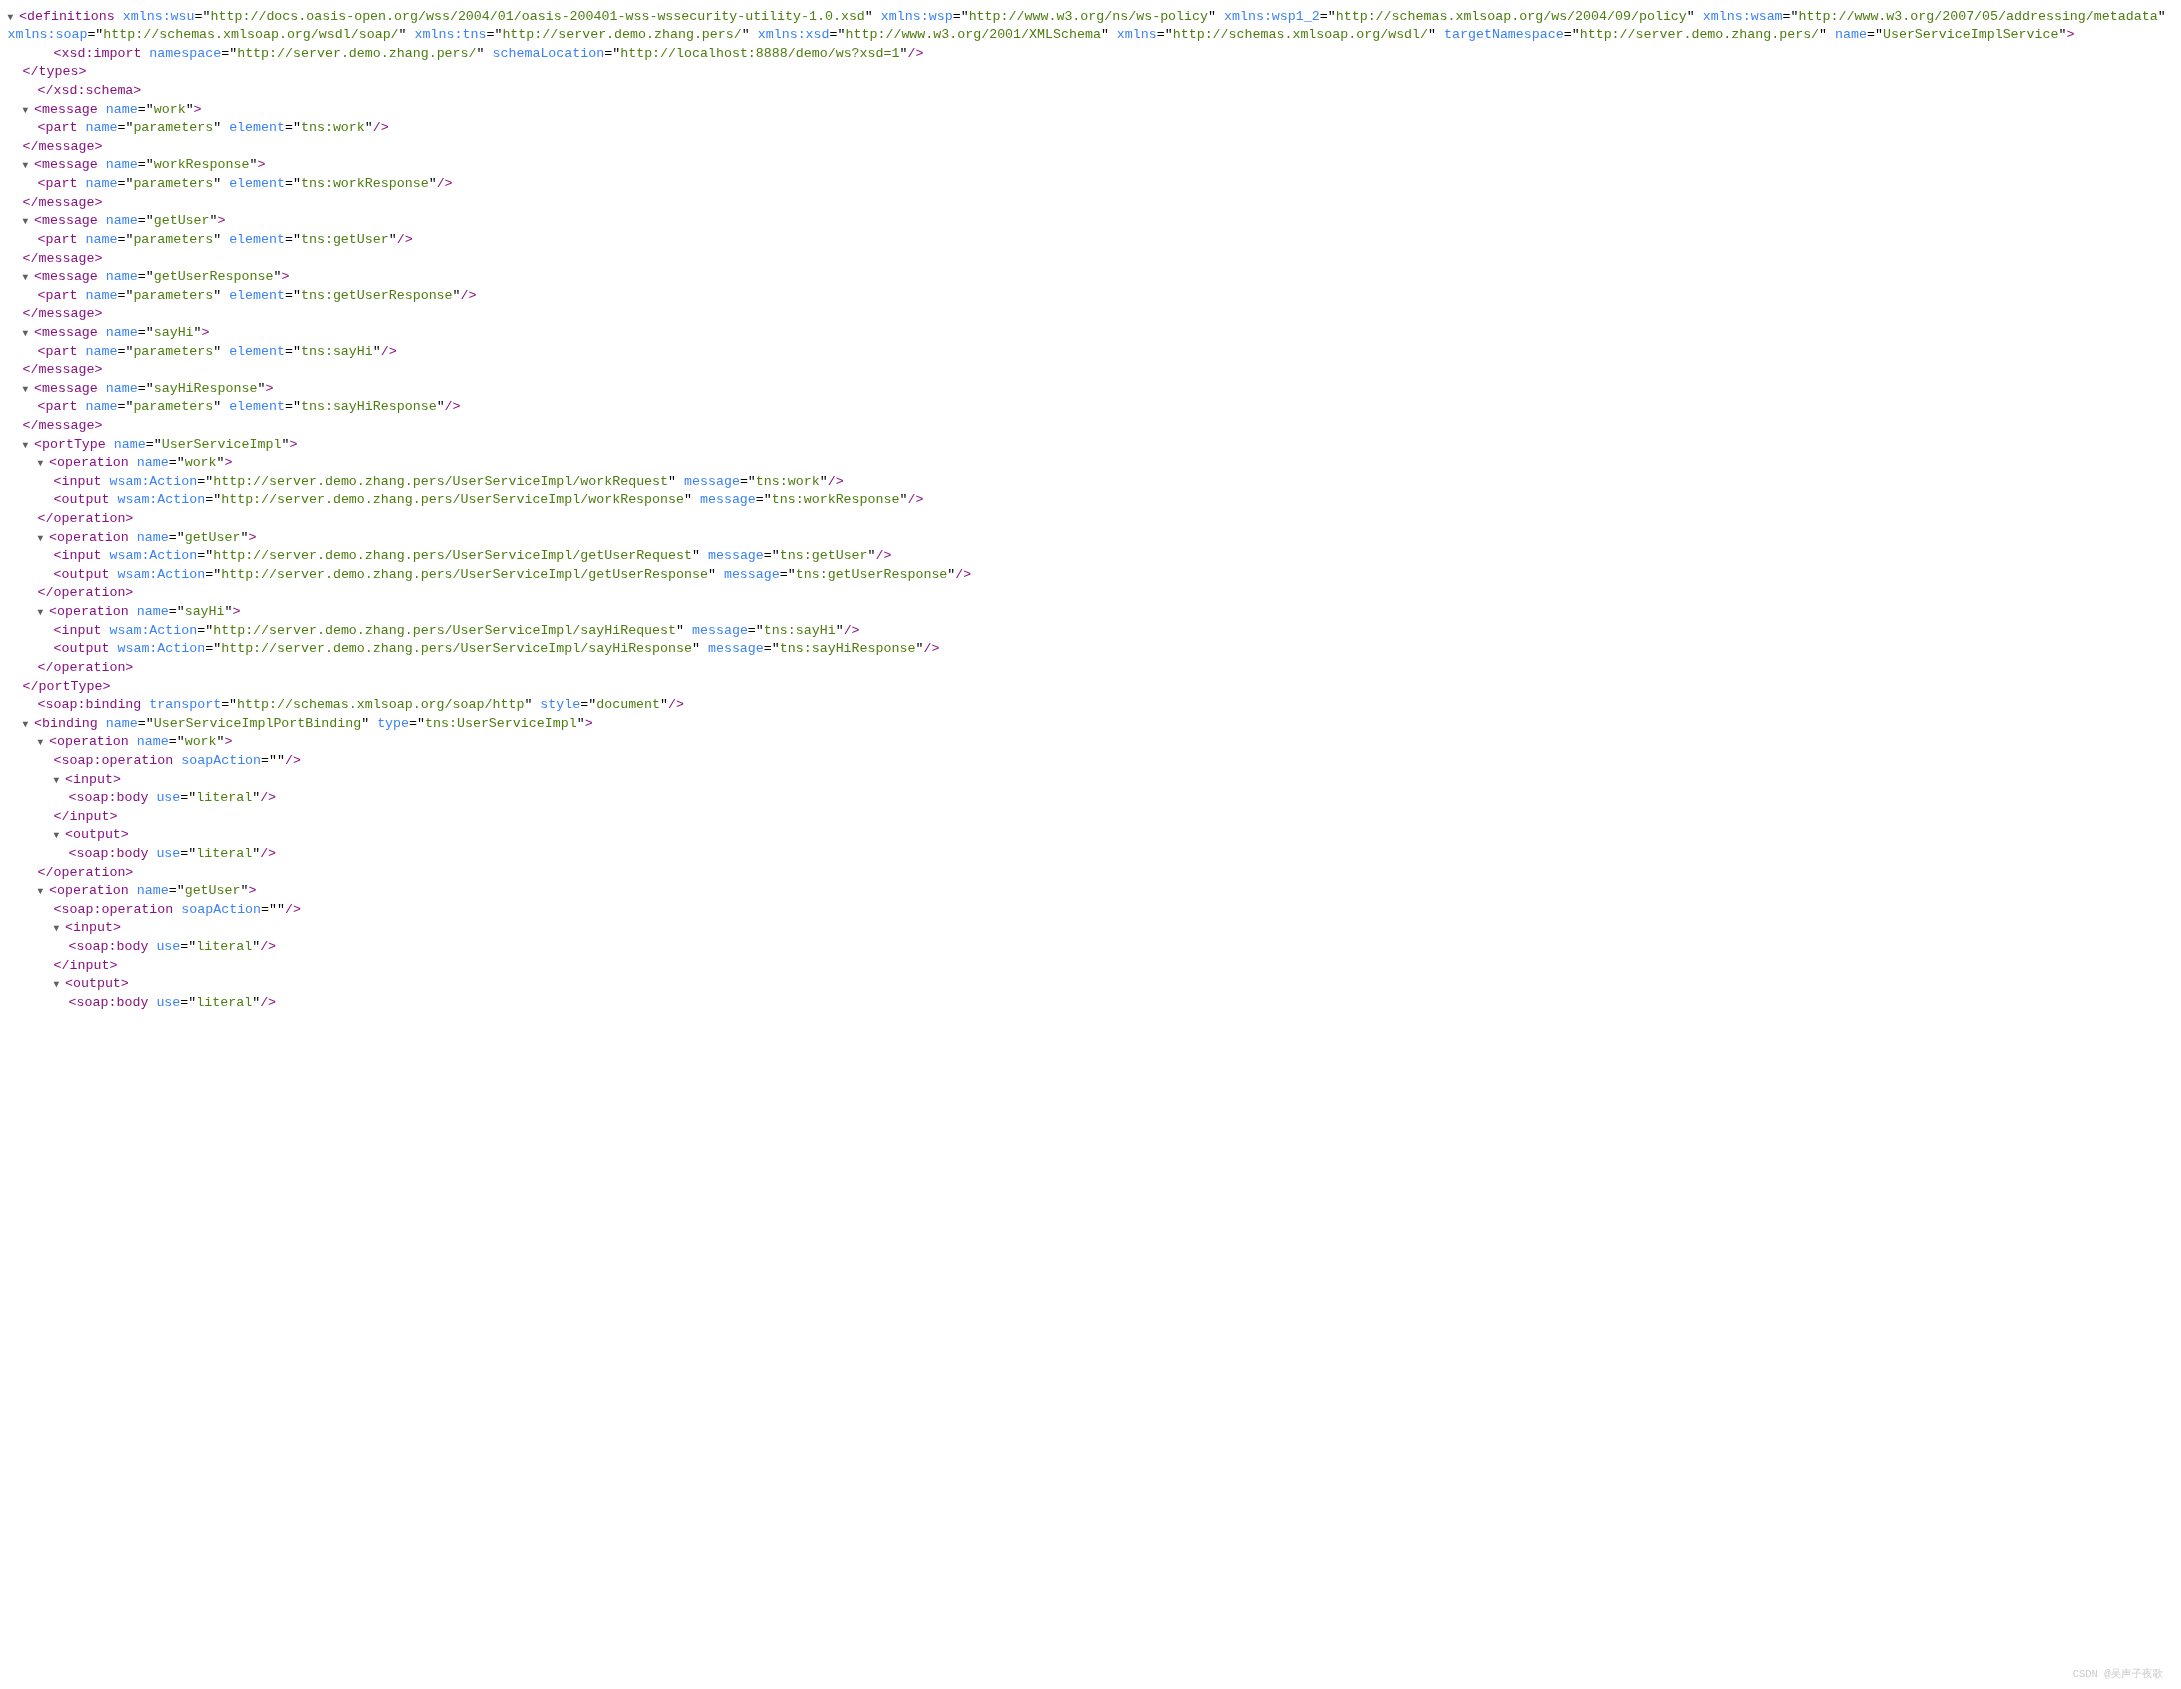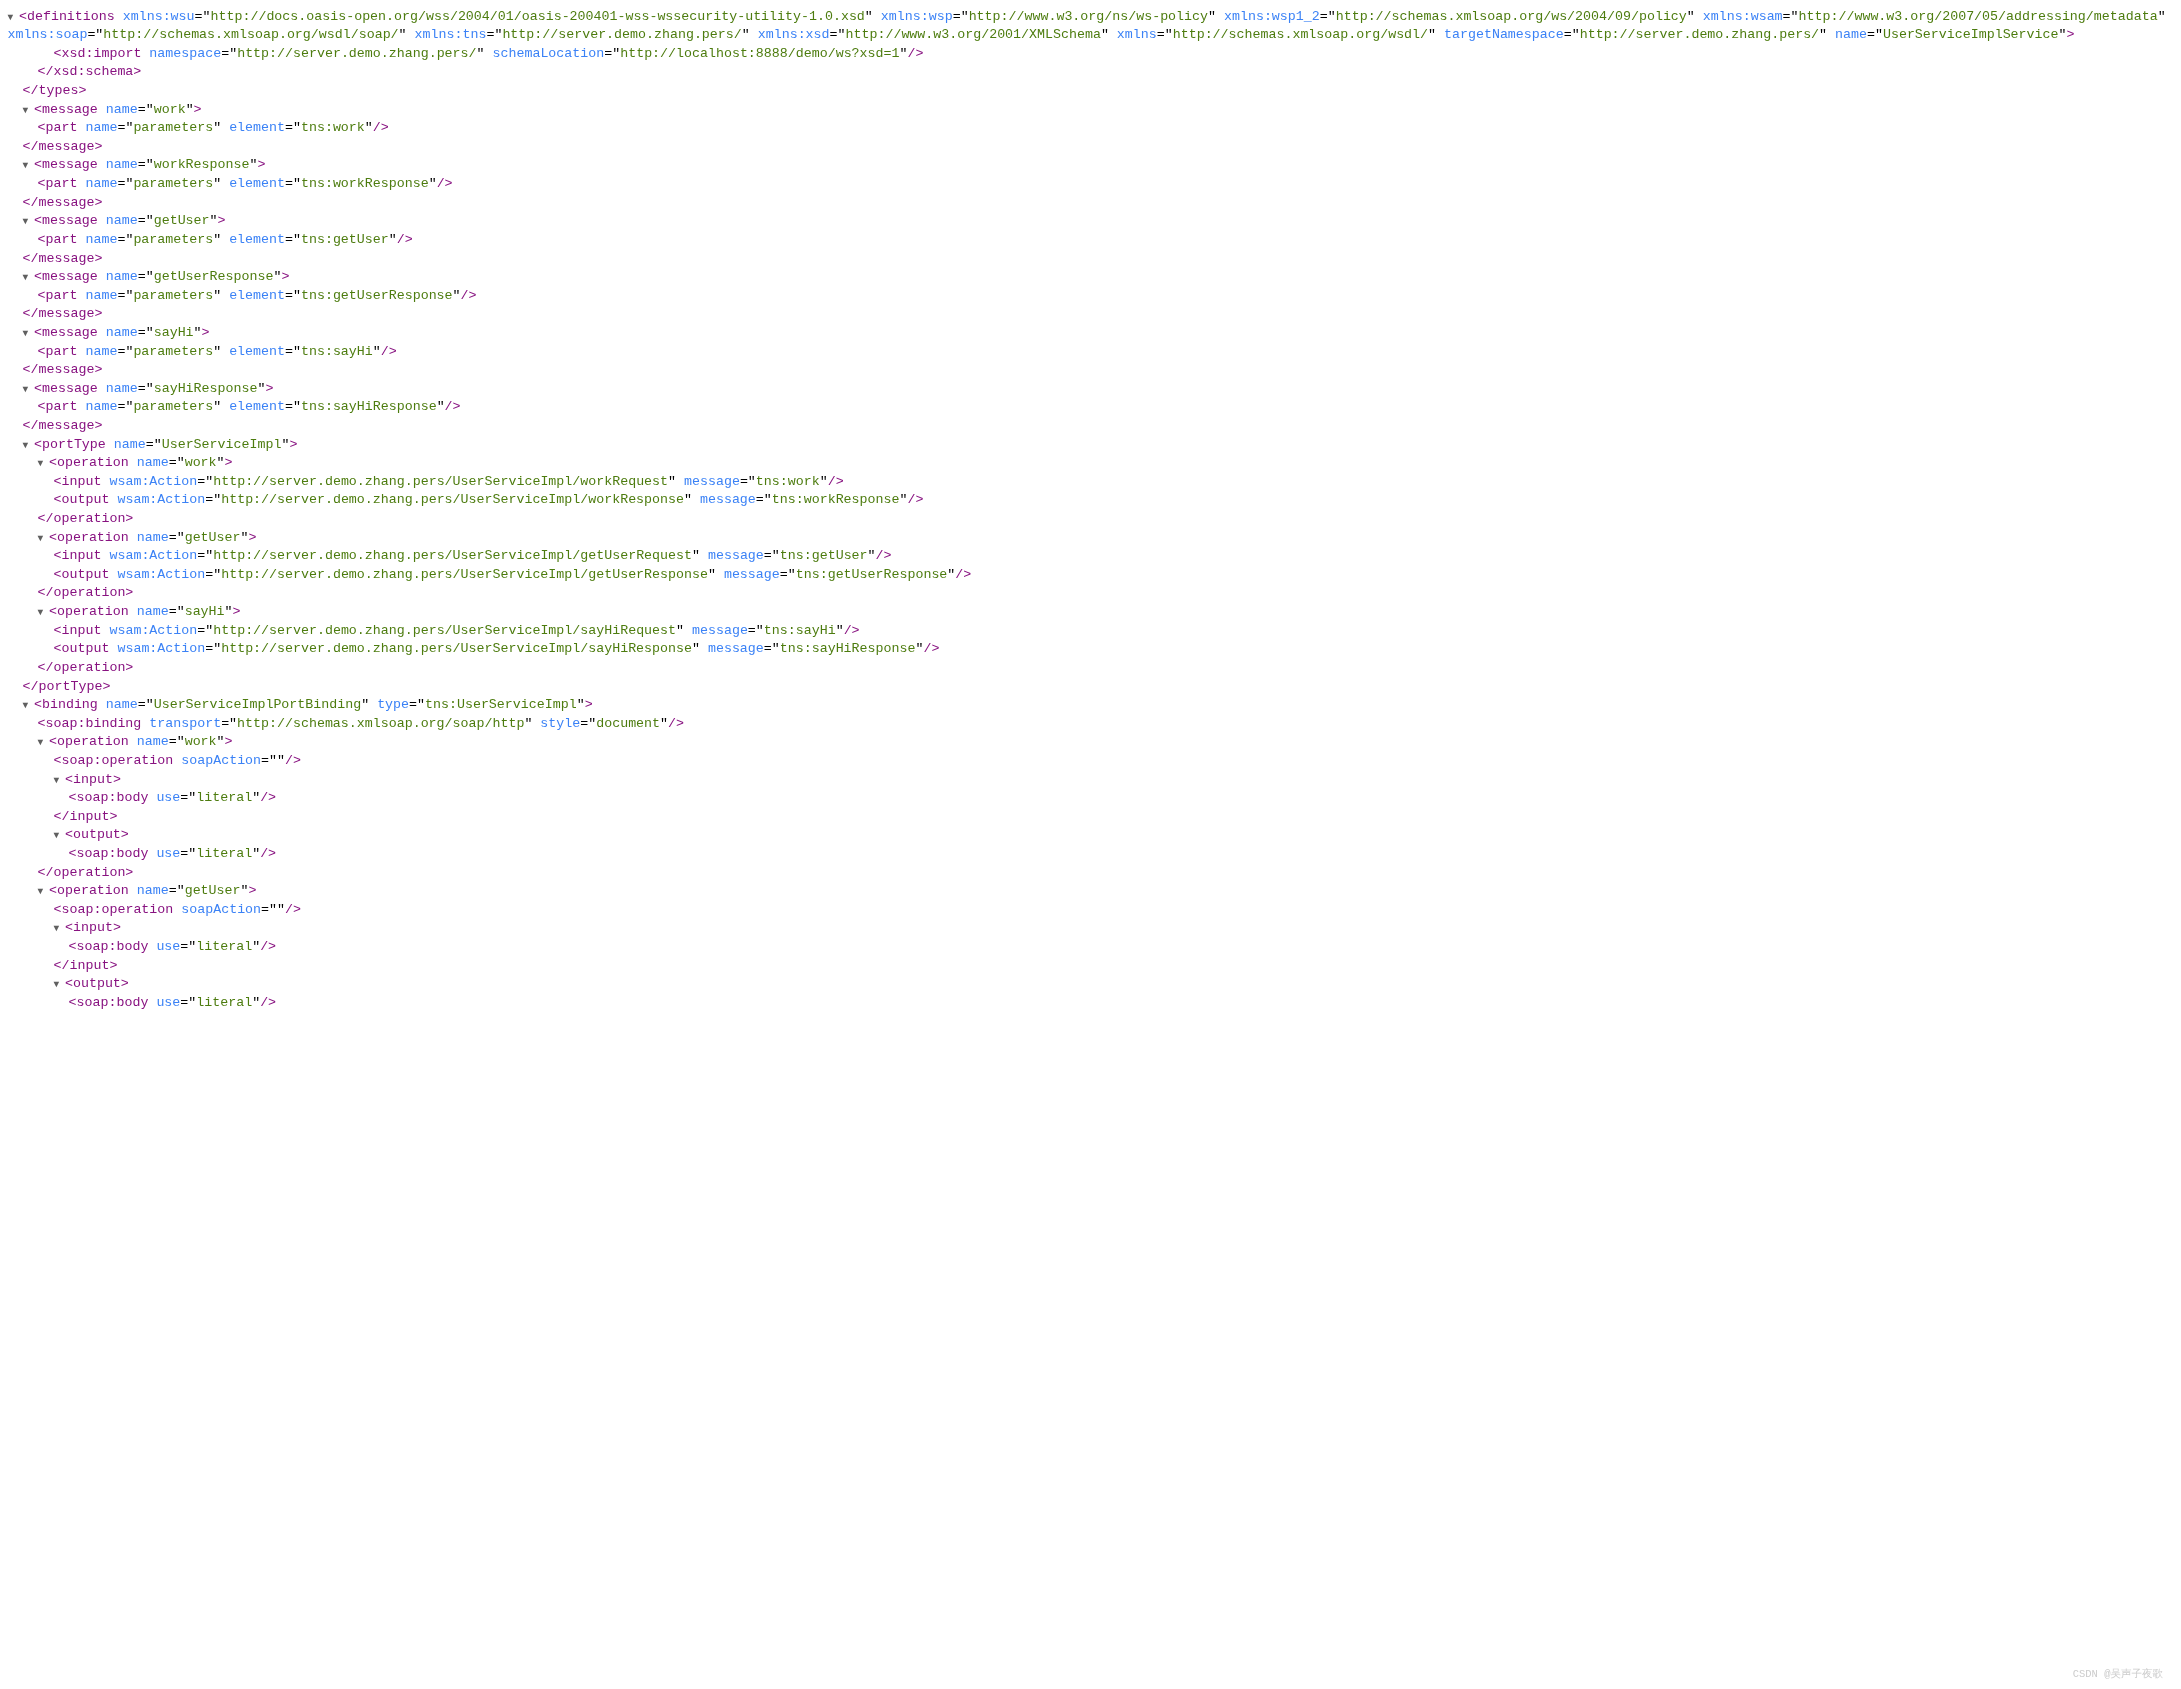--- a/index.html
+++ b/index.html
@@ -14,22 +14,22 @@
 .i3{padding-left:46px}
 .i4{padding-left:61px}
 .wm{position:fixed;bottom:7.6px;right:18px;color:#ccc;font-size:10.5px}
 </style>
 </head>
 <body>
 
 <div id="root">
     <div class="line"><span class="arrow">▼</span><span class="t">&lt;definitions</span> <span class="a">xmlns:wsu</span><span class="tx">="</span><span class="v">http://docs.oasis-open.org/wss/2004/01/oasis-200401-wss-wssecurity-utility-1.0.xsd</span><span class="tx">"</span> <span class="a">xmlns:wsp</span><span class="tx">="</span><span class="v">http://www.w3.org/ns/ws-policy</span><span class="tx">"</span> <span class="a">xmlns:wsp1_2</span><span class="tx">="</span><span class="v">http://schemas.xmlsoap.org/ws/2004/09/policy</span><span class="tx">"</span> <span class="a">xmlns:wsam</span><span class="tx">="</span><span class="v">http://www.w3.org/2007/05/addressing/metadata</span><span class="tx">"</span> <span class="a">xmlns:soap</span><span class="tx">="</span><span class="v">http://schemas.xmlsoap.org/wsdl/soap/</span><span class="tx">"</span> <span class="a">xmlns:tns</span><span class="tx">="</span><span class="v">http://server.demo.zhang.pers/</span><span class="tx">"</span> <span class="a">xmlns:xsd</span><span class="tx">="</span><span class="v">http://www.w3.org/2001/XMLSchema</span><span class="tx">"</span> <span class="a">xmlns</span><span class="tx">="</span><span class="v">http://schemas.xmlsoap.org/wsdl/</span><span class="tx">"</span> <span class="a">targetNamespace</span><span class="tx">="</span><span class="v">http://server.demo.zhang.pers/</span><span class="tx">"</span> <span class="a">name</span><span class="tx">="</span><span class="v">UserServiceImplService</span><span class="tx">"</span><span class="t">&gt;</span></div>
     <div class="line i3"><span class="t">&lt;xsd:import</span> <span class="a">namespace</span><span class="tx">="</span><span class="v">http://server.demo.zhang.pers/</span><span class="tx">"</span> <span class="a">schemaLocation</span><span class="tx">="</span><span class="v">http://localhost:8888/demo/ws?xsd=1</span><span class="tx">"</span><span class="t">/&gt;</span></div>
+    <div class="line i1"><span class="t">&lt;/types&gt;</span></div>
     <div class="line i2"><span class="t">&lt;/xsd:schema&gt;</span></div>
-    <div class="line i1"><span class="t">&lt;/types&gt;</span></div>
     <div class="line i1"><span class="arrow">▼</span><span class="t">&lt;message</span> <span class="a">name</span><span class="tx">="</span><span class="v">work</span><span class="tx">"</span><span class="t">&gt;</span></div>
     <div class="line i2"><span class="t">&lt;part</span> <span class="a">name</span><span class="tx">="</span><span class="v">parameters</span><span class="tx">"</span> <span class="a">element</span><span class="tx">="</span><span class="v">tns:work</span><span class="tx">"</span><span class="t">/&gt;</span></div>
     <div class="line i1"><span class="t">&lt;/message&gt;</span></div>
     <div class="line i1"><span class="arrow">▼</span><span class="t">&lt;message</span> <span class="a">name</span><span class="tx">="</span><span class="v">workResponse</span><span class="tx">"</span><span class="t">&gt;</span></div>
     <div class="line i2"><span class="t">&lt;part</span> <span class="a">name</span><span class="tx">="</span><span class="v">parameters</span><span class="tx">"</span> <span class="a">element</span><span class="tx">="</span><span class="v">tns:workResponse</span><span class="tx">"</span><span class="t">/&gt;</span></div>
     <div class="line i1"><span class="t">&lt;/message&gt;</span></div>
     <div class="line i1"><span class="arrow">▼</span><span class="t">&lt;message</span> <span class="a">name</span><span class="tx">="</span><span class="v">getUser</span><span class="tx">"</span><span class="t">&gt;</span></div>
     <div class="line i2"><span class="t">&lt;part</span> <span class="a">name</span><span class="tx">="</span><span class="v">parameters</span><span class="tx">"</span> <span class="a">element</span><span class="tx">="</span><span class="v">tns:getUser</span><span class="tx">"</span><span class="t">/&gt;</span></div>
     <div class="line i1"><span class="t">&lt;/message&gt;</span></div>
     <div class="line i1"><span class="arrow">▼</span><span class="t">&lt;message</span> <span class="a">name</span><span class="tx">="</span><span class="v">getUserResponse</span><span class="tx">"</span><span class="t">&gt;</span></div>
@@ -48,22 +48,22 @@
     <div class="line i2"><span class="t">&lt;/operation&gt;</span></div>
     <div class="line i2"><span class="arrow">▼</span><span class="t">&lt;operation</span> <span class="a">name</span><span class="tx">="</span><span class="v">getUser</span><span class="tx">"</span><span class="t">&gt;</span></div>
     <div class="line i3"><span class="t">&lt;input</span> <span class="a">wsam:Action</span><span class="tx">="</span><span class="v">http://server.demo.zhang.pers/UserServiceImpl/getUserRequest</span><span class="tx">"</span> <span class="a">message</span><span class="tx">="</span><span class="v">tns:getUser</span><span class="tx">"</span><span class="t">/&gt;</span></div>
     <div class="line i3"><span class="t">&lt;output</span> <span class="a">wsam:Action</span><span class="tx">="</span><span class="v">http://server.demo.zhang.pers/UserServiceImpl/getUserResponse</span><span class="tx">"</span> <span class="a">message</span><span class="tx">="</span><span class="v">tns:getUserResponse</span><span class="tx">"</span><span class="t">/&gt;</span></div>
     <div class="line i2"><span class="t">&lt;/operation&gt;</span></div>
     <div class="line i2"><span class="arrow">▼</span><span class="t">&lt;operation</span> <span class="a">name</span><span class="tx">="</span><span class="v">sayHi</span><span class="tx">"</span><span class="t">&gt;</span></div>
     <div class="line i3"><span class="t">&lt;input</span> <span class="a">wsam:Action</span><span class="tx">="</span><span class="v">http://server.demo.zhang.pers/UserServiceImpl/sayHiRequest</span><span class="tx">"</span> <span class="a">message</span><span class="tx">="</span><span class="v">tns:sayHi</span><span class="tx">"</span><span class="t">/&gt;</span></div>
     <div class="line i3"><span class="t">&lt;output</span> <span class="a">wsam:Action</span><span class="tx">="</span><span class="v">http://server.demo.zhang.pers/UserServiceImpl/sayHiResponse</span><span class="tx">"</span> <span class="a">message</span><span class="tx">="</span><span class="v">tns:sayHiResponse</span><span class="tx">"</span><span class="t">/&gt;</span></div>
     <div class="line i2"><span class="t">&lt;/operation&gt;</span></div>
     <div class="line i1"><span class="t">&lt;/portType&gt;</span></div>
+    <div class="line i2"><span class="t">&lt;soap:binding</span> <span class="a">transport</span><span class="tx">="</span><span class="v">http://schemas.xmlsoap.org/soap/http</span><span class="tx">"</span> <span class="a">style</span><span class="tx">="</span><span class="v">document</span><span class="tx">"</span><span class="t">/&gt;</span></div>
     <div class="line i1"><span class="arrow">▼</span><span class="t">&lt;binding</span> <span class="a">name</span><span class="tx">="</span><span class="v">UserServiceImplPortBinding</span><span class="tx">"</span> <span class="a">type</span><span class="tx">="</span><span class="v">tns:UserServiceImpl</span><span class="tx">"</span><span class="t">&gt;</span></div>
-    <div class="line i2"><span class="t">&lt;soap:binding</span> <span class="a">transport</span><span class="tx">="</span><span class="v">http://schemas.xmlsoap.org/soap/http</span><span class="tx">"</span> <span class="a">style</span><span class="tx">="</span><span class="v">document</span><span class="tx">"</span><span class="t">/&gt;</span></div>
     <div class="line i2"><span class="arrow">▼</span><span class="t">&lt;operation</span> <span class="a">name</span><span class="tx">="</span><span class="v">work</span><span class="tx">"</span><span class="t">&gt;</span></div>
     <div class="line i3"><span class="t">&lt;soap:operation</span> <span class="a">soapAction</span><span class="tx">="</span><span class="v"></span><span class="tx">"</span><span class="t">/&gt;</span></div>
     <div class="line i3"><span class="arrow">▼</span><span class="t">&lt;input</span><span class="t">&gt;</span></div>
     <div class="line i4"><span class="t">&lt;soap:body</span> <span class="a">use</span><span class="tx">="</span><span class="v">literal</span><span class="tx">"</span><span class="t">/&gt;</span></div>
     <div class="line i3"><span class="t">&lt;/input&gt;</span></div>
     <div class="line i3"><span class="arrow">▼</span><span class="t">&lt;output</span><span class="t">&gt;</span></div>
     <div class="line i4"><span class="t">&lt;soap:body</span> <span class="a">use</span><span class="tx">="</span><span class="v">literal</span><span class="tx">"</span><span class="t">/&gt;</span></div>
     <div class="line i2"><span class="t">&lt;/operation&gt;</span></div>
     <div class="line i2"><span class="arrow">▼</span><span class="t">&lt;operation</span> <span class="a">name</span><span class="tx">="</span><span class="v">getUser</span><span class="tx">"</span><span class="t">&gt;</span></div>
     <div class="line i3"><span class="t">&lt;soap:operation</span> <span class="a">soapAction</span><span class="tx">="</span><span class="v"></span><span class="tx">"</span><span class="t">/&gt;</span></div>

